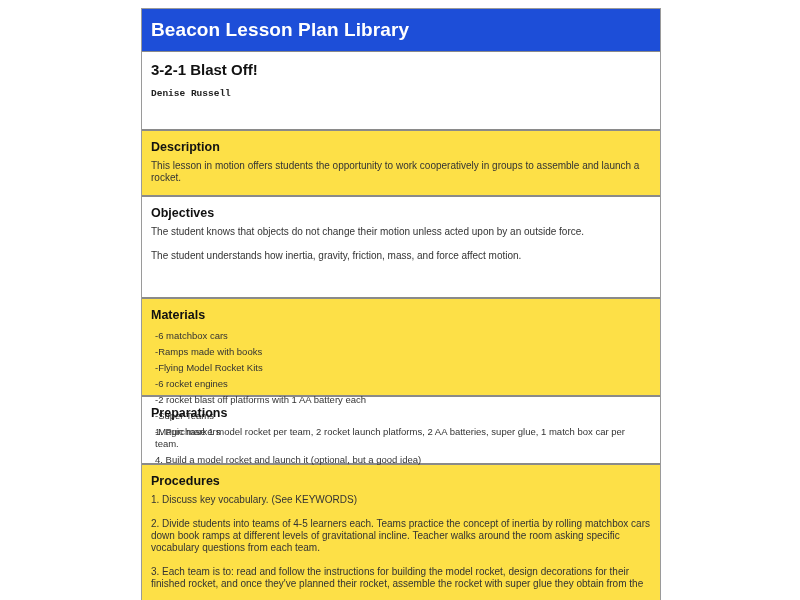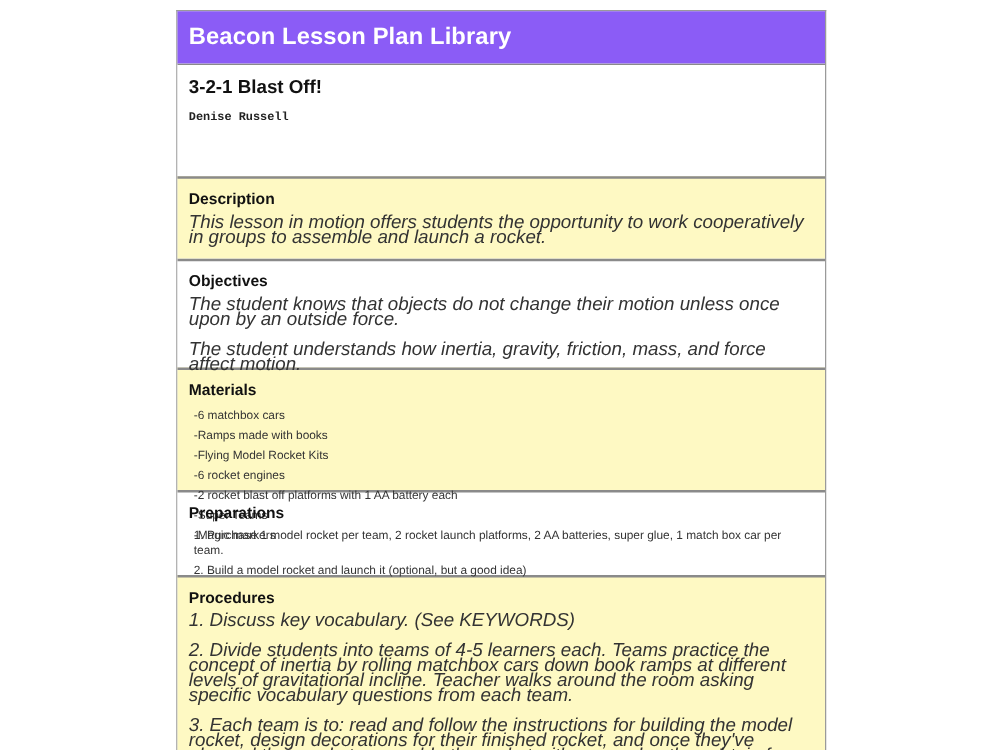--- a/index.html
+++ b/index.html
@@ -16,36 +16,36 @@
       position: absolute;
       left: 141px;
       top: 8px;
       width: 518px;
       border-left: 1px solid #9a9a9a;
       border-right: 1px solid #9a9a9a;
       border-top: 1px solid #9a9a9a;
       background: #ffffff;
     }
     .banner {
-      background: #8b5cf6;
+      background: #1d4ed8;
       color: #ffffff;
       height: 42px;
       box-sizing: border-box;
       padding: 10px 9px 0 9px;
       font-size: 19px;
       font-weight: bold;
       letter-spacing: 0.1px;
     }
     .section {
       border-top: 2px solid #8a8a8a;
-      padding: 7px 9px 24px 9px;
+      padding: 7px 9px 12px 9px;
       box-sizing: border-box;
     }
     .section.first { border-top: 1px solid #8a8a8a; }
-    .section.gray { background: #fef9c3; }
+    .section.gray { background: #fde047; }
     .section.white { background: #ffffff; }
     .lesson-title {
       font-size: 15px;
       font-weight: bold;
       margin: 2px 0 10px 0;
       color: #111;
     }
     .author {
       font-size: 9.5px;
       font-weight: bold;
@@ -53,25 +53,24 @@
       color: #222;
       font-family: Liberation Mono, monospace;
     }
     .sec-heading {
       font-size: 12.5px;
       font-weight: bold;
       margin: 2px 0 6px 0;
       color: #111;
     }
     .para {
-      font-size: 15px;
+      font-size: 10px;
       line-height: 12px;
       margin: 0 0 12px 0;
       color: #333;
-      font-style: italic;
     }
     .para.last { margin-bottom: 0; }
     .lines {
       font-size: 9.5px;
       line-height: 12px;
       color: #333;
       margin: 0;
       padding: 0;
       list-style: none;
     }
@@ -89,44 +88,44 @@
   <div class="section white first">
     <div class="lesson-title">3-2-1 Blast Off!</div>
     <div class="author" style="margin-bottom:18px;">Denise Russell</div>
   </div>
 
   <div class="section gray" style="height:66px;">
     <div class="sec-heading">Description</div>
     <p class="para last">This lesson in motion offers students the opportunity to work cooperatively in groups to assemble and launch a rocket.</p>
   </div>
 
-  <div class="section white" style="height:87px;">
+  <div class="section white" style="height:102px;">
     <div class="sec-heading">Objectives</div>
-    <p class="para">The student knows that objects do not change their motion unless once upon by an outside force.</p>
+    <p class="para">The student knows that objects do not change their motion unless acted upon by an outside force.</p>
     <p class="para last">The student understands how inertia, gravity, friction, mass, and force affect motion.</p>
   </div>
 
   <div class="section gray" style="height:98px;">
     <div class="sec-heading" style="margin-bottom:8px;">Materials</div>
     <ul class="lines">
       <li>-6 matchbox cars</li>
       <li>-Ramps made with books</li>
       <li>-Flying Model Rocket Kits</li>
       <li>-6 rocket engines</li>
       <li>-2 rocket blast off platforms with 1 AA battery each</li>
       <li>-Super Teams</li>
       <li>-Magic markers</li>
     </ul>
   </div>
 
   <div class="section white" style="height:68px;">
     <div class="sec-heading">Preparations</div>
     <ul class="lines">
       <li>1. Purchase 1 model rocket per team, 2 rocket launch platforms, 2 AA batteries, super glue, 1 match box car per team.</li>
-      <li>2. Build a model rocket and launch it (optional, but a good idea)</li>
+      <li>4. Build a model rocket and launch it (optional, but a good idea)</li>
     </ul>
   </div>
 
   <div class="section gray" style="height:200px;">
     <div class="sec-heading">Procedures</div>
     <p class="para">1. Discuss key vocabulary. (See KEYWORDS)</p>
     <p class="para">2. Divide students into teams of 4-5 learners each. Teams practice the concept of inertia by rolling matchbox cars down book ramps at different levels of gravitational incline. Teacher walks around the room asking specific vocabulary questions from each team.</p>
     <p class="para">3. Each team is to: read and follow the instructions for building the model rocket, design decorations for their finished rocket, and once they've planned their rocket, assemble the rocket with super glue they obtain from the</p>
   </div>
 

